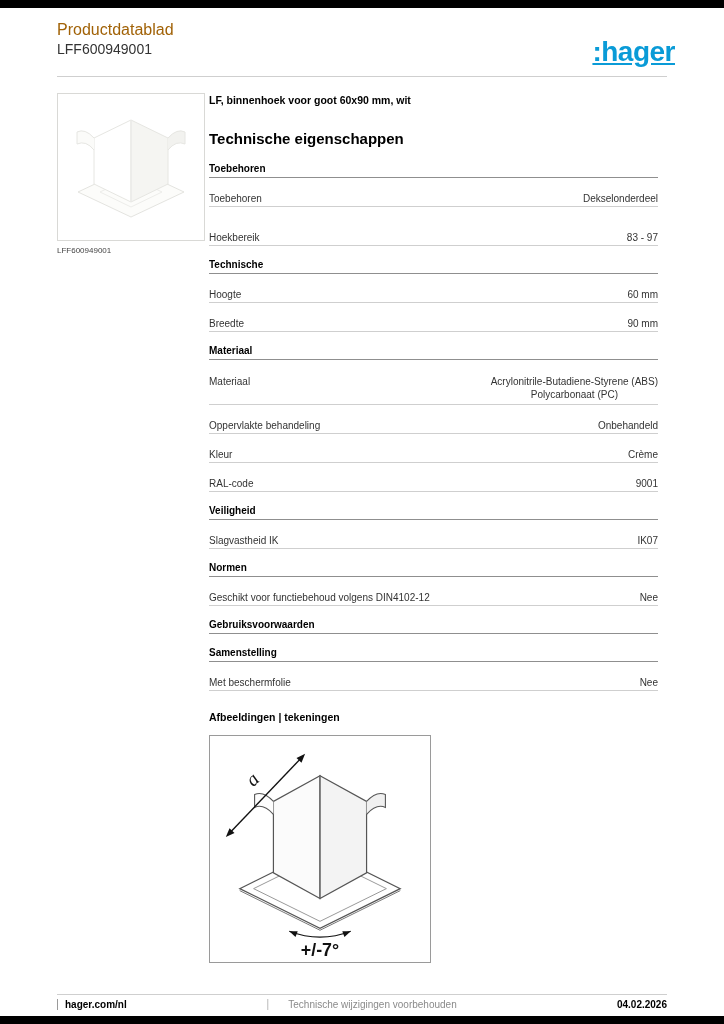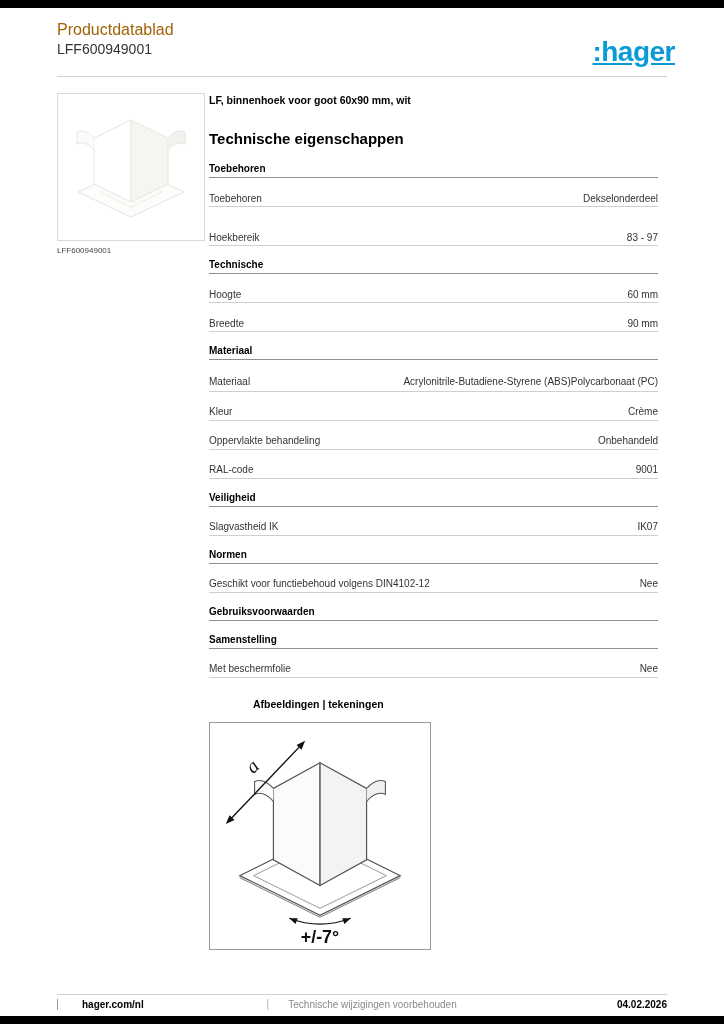--- a/index.html
+++ b/index.html
@@ -21,28 +21,28 @@
   .product-title { font-size:10.5px; font-weight:bold; color:#000; }
   .tech-heading { font-size:15px; font-weight:bold; color:#000; margin-top:24px; }
 
   .sections { margin-top:13px; }
   .section { margin-bottom:10px; }
   .section-title { font-size:10px; font-weight:bold; color:#000; padding:3px 0 3px 0; border-bottom:1px solid #8f8f8f; }
   .row { display:flex; justify-content:space-between; align-items:baseline; font-size:10px; color:#333;
          padding:2.5px 0; border-bottom:1px solid #cfcfcf; }
   .row .label { text-align:left; }
   .row .value { text-align:right;margin-top:12px; }
-  .value.multi { display:flex; flex-direction:row; text-align:center; line-height:1.35; }
+  .value.multi { display:flex; flex-direction:column; text-align:center; line-height:1.35; }
 
-  .images-heading { font-size:10.5px; font-weight:bold; color:#000; margin-top:20px;margin-left:44px; }
+  .images-heading { font-size:10.5px; font-weight:bold; color:#000; margin-top:20px; }
   .drawing-box { margin-top:12px; width:222px; height:228px; border:1px solid #9a9a9a; background:#fff; }
 
   .footer-divider { position:absolute; left:57px; top:994px; width:610px; height:1px; background:#cfcfcf; }
   .footer { position:absolute; left:57px; top:999px; width:610px; height:14px; font-size:10px; }
-  .footer-site { position:absolute; left:0; top:0; font-weight:bold; color:#000; border-left:1px solid #9a9a9a; padding-left:24px; text-decoration:none; }
+  .footer-site { position:absolute; left:0; top:0; font-weight:bold; color:#000; border-left:1px solid #9a9a9a; padding-left:7px; text-decoration:none; }
   .footer-notice { position:absolute; left:50%; transform:translateX(-50%); top:0; color:#8a8a8a; border-left:1px solid #bbb; padding-left:20px; }
   .footer-date { position:absolute; right:0; top:0; font-weight:bold; color:#000; }
 
   .dim-label { font-family:"Liberation Serif", serif; font-style:italic; font-size:20px; fill:#111; }
   .angle-label { font-size:18px; font-weight:bold; fill:#111; font-family:"Liberation Sans", sans-serif; }
 </style>
 </head>
 <body>
 
 <div class="page">
@@ -103,26 +103,26 @@
       <div class="section">
         <div class="section-title">Materiaal</div>
         <div class="row">
           <span class="label">Materiaal</span>
           <span class="value multi">
             <span>Acrylonitrile-Butadiene-Styrene (ABS)</span>
             <span>Polycarbonaat (PC)</span>
           </span>
         </div>
         <div class="row">
+          <span class="label">Oppervlakte behandeling</span>
+          <span class="value">Onbehandeld</span>
+        </div>
+        <div class="row">
           <span class="label">Kleur</span>
           <span class="value">Crème</span>
-        </div>
-        <div class="row">
-          <span class="label">Oppervlakte behandeling</span>
-          <span class="value">Onbehandeld</span>
         </div>
         <div class="row">
           <span class="label">RAL-code</span>
           <span class="value">9001</span>
         </div>
       </div>
 
       <div class="section">
         <div class="section-title">Veiligheid</div>
         <div class="row">

